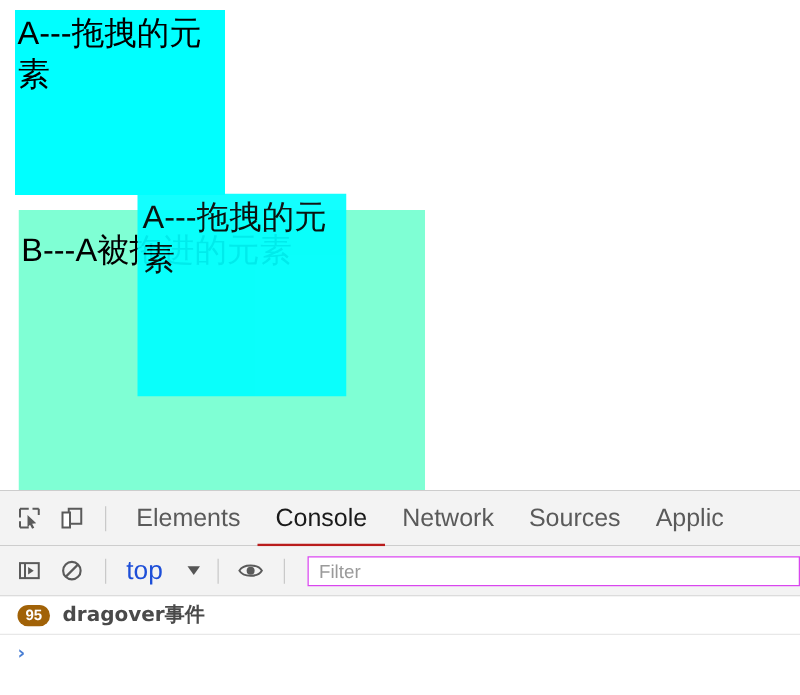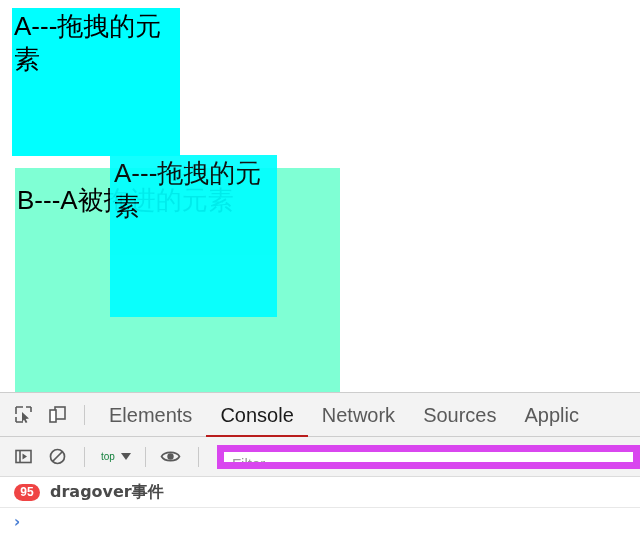--- a/index.html
+++ b/index.html
@@ -132,41 +132,41 @@
     position: relative;
     height: 40px;
     background: #f3f3f3;
     border-bottom: 1px solid #dcdcdc;
     display: flex;
     align-items: center;
     padding-left: 8px;
     box-sizing: border-box;
   }
   .ctx-select {
-    font-size: 10px;
-    color: #15803d;
+    font-size: 21px;
+    color: #1d4ed8;
     padding: 0 6px;
     display: flex;
     align-items: center;
-    gap: 6px;
+    gap: 20px;
     cursor: pointer;
     white-space: nowrap;
   }
   .caret {
     width: 0; height: 0;
     border-left: 5px solid transparent;
     border-right: 5px solid transparent;
     border-top: 7px solid #555;
   }
   #filter-input {
     flex: 1;
     height: 24px;
     margin-left: 8px;
     margin-right: 0;
-    border: 7px solid #d946ef;
+    border: 1px solid #d946ef;
     background: #ffffff;
     font-size: 15px;
     color: #9a9a9a;
     padding: 0 8px;
     line-height: 24px;
     box-sizing: border-box;
     overflow: hidden;
     white-space: nowrap;
   }
 
@@ -178,21 +178,21 @@
     display: flex;
     align-items: center;
     padding-left: 14px;
     border-bottom: 1px solid #e8e8e8;
     box-sizing: border-box;
   }
   .repeat-badge {
     min-width: 26px;
     height: 17px;
     border-radius: 9px;
-    background: #ef4444;
+    background: #a16207;
     color: #ffffff;
     font-size: 12px;
     font-weight: bold;
     display: flex;
     align-items: center;
     justify-content: center;
     padding: 0 5px;
     box-sizing: border-box;
     margin-right: 10px;
   }

